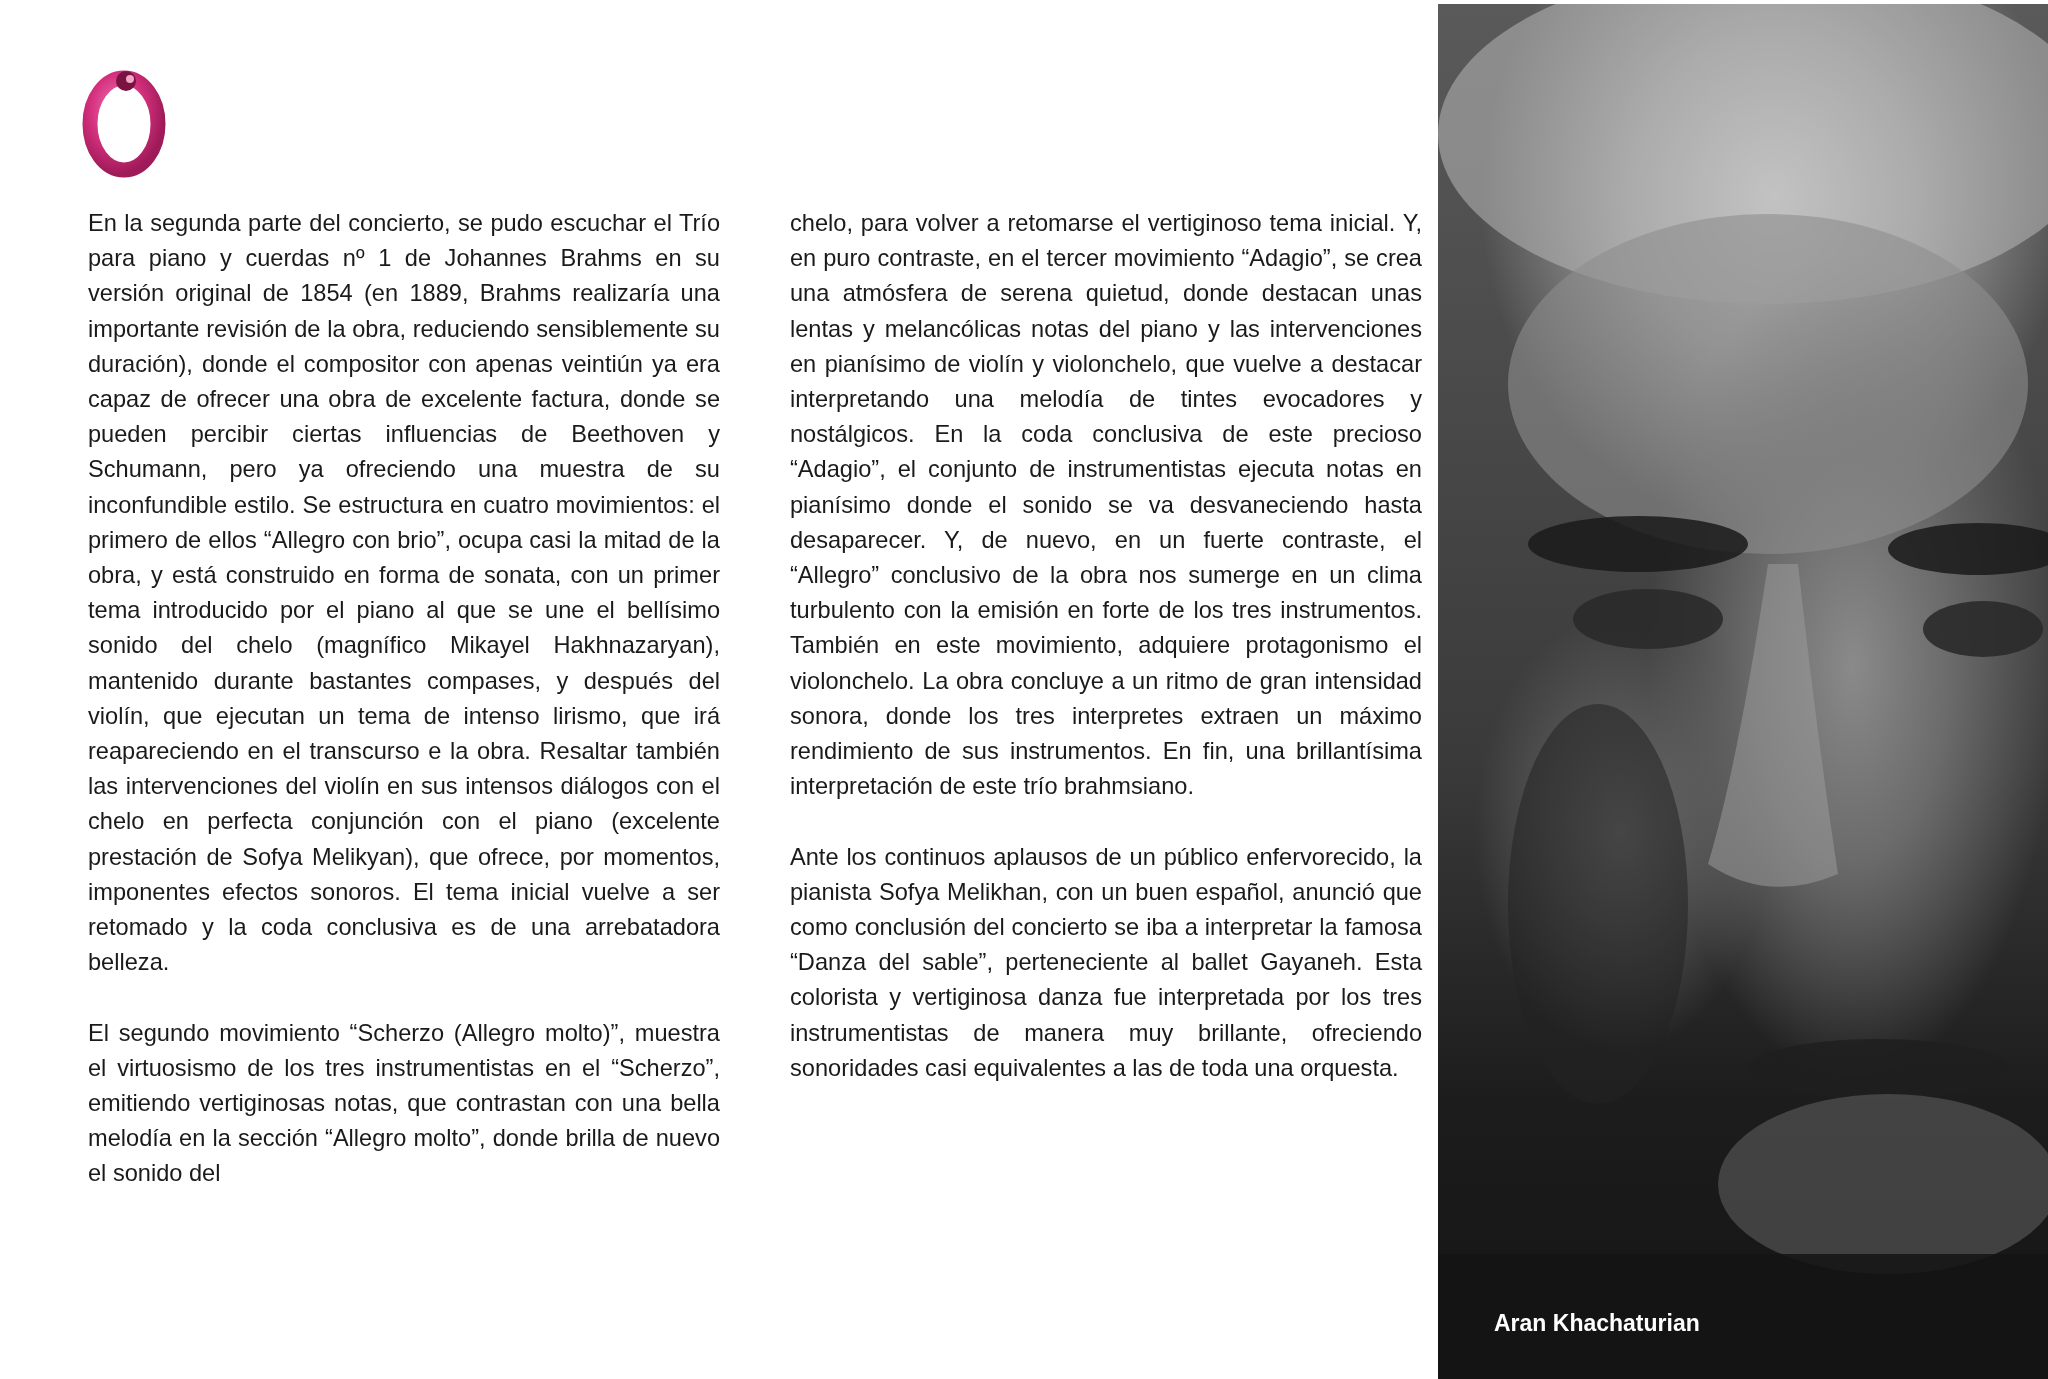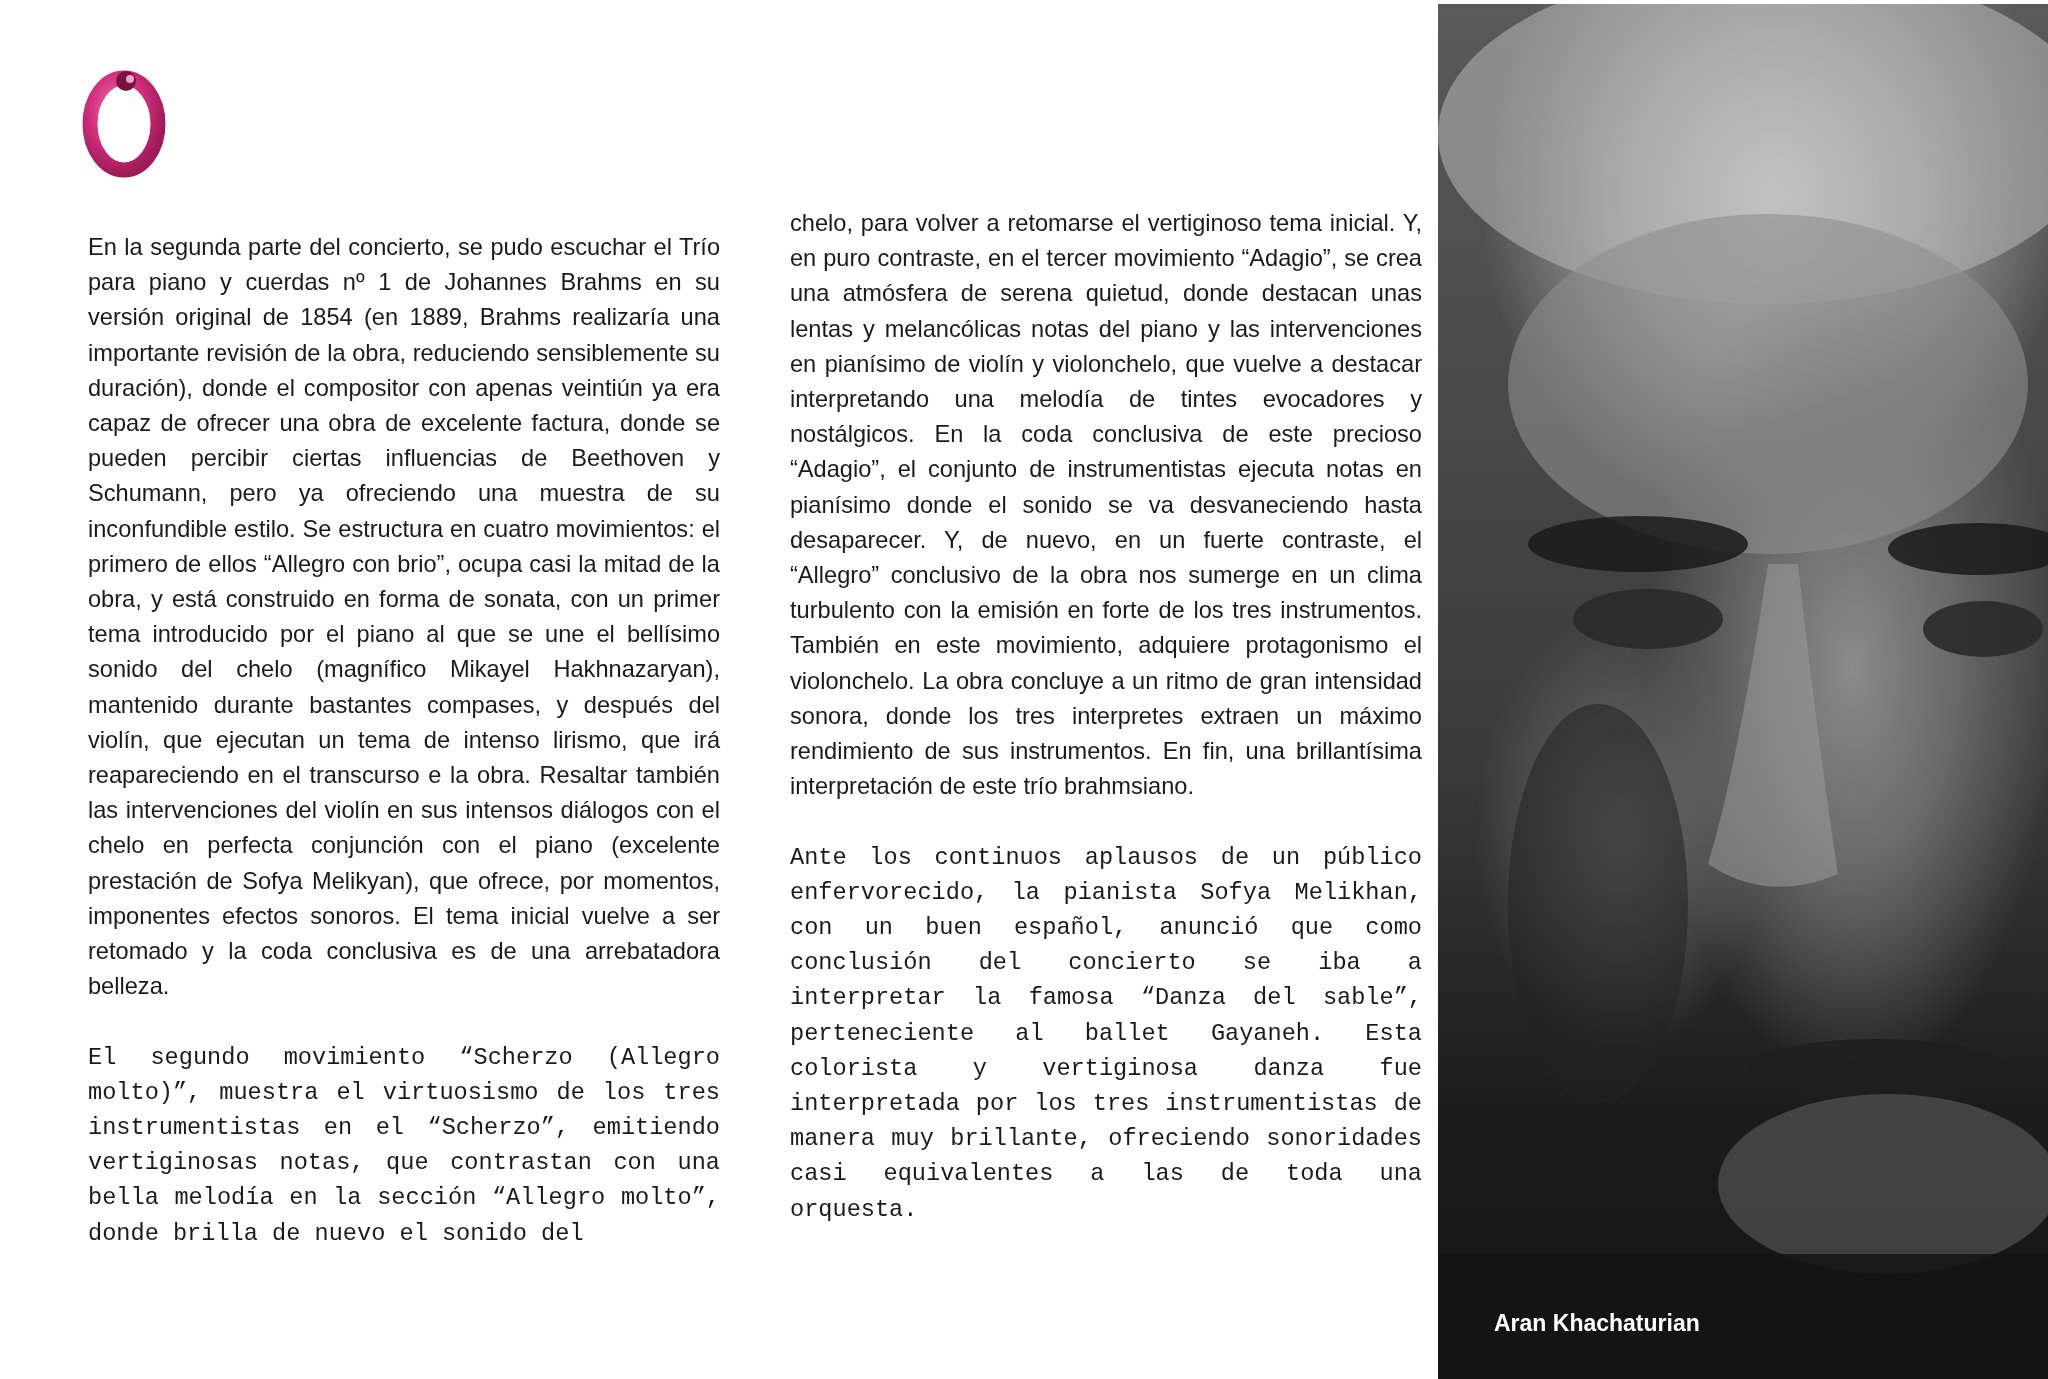--- a/index.html
+++ b/index.html
@@ -16,24 +16,24 @@
       font-family: "DejaVu Serif", serif; font-size: 62px; color: #1a1a1a;
       letter-spacing: -1px; line-height: 1;
     }
     .logo-word .big-b { font-size: 92px; font-weight: normal; }
     .column {
       position: absolute; top: 206px; width: 632px;
       font-size: 23.6px; line-height: 35.2px;
       text-align: justify; text-justify: inter-word;
       hyphens: none;
     }
-    .col-left { left: 88px; margin-top: 24px; }
+    .col-left { left: 88px; }
     .col-right { left: 790px; }
     .column p { margin: 0 0 35.2px 0; }
-    .column p:last-child { margin-bottom: 0; font-family: Liberation Mono, monospace; }
+    .column p:last-child { margin-bottom: 0; }
     .photo {
       position: absolute; left: 1438px; top: 4px; width: 610px; height: 1379px;
       overflow: hidden;
       background:
         radial-gradient(ellipse 45% 40% at 68% 48%, #8a8a8a 0%, #6b6b6b 35%, rgba(40,40,40,0) 75%),
         radial-gradient(ellipse 60% 30% at 55% 14%, #cfcfcf 0%, #9b9b9b 40%, rgba(60,60,60,0) 80%),
         radial-gradient(ellipse 30% 20% at 30% 60%, #707070 0%, rgba(0,0,0,0) 80%),
         linear-gradient(180deg, #5a5a5a 0%, #3a3a3a 55%, #1c1c1c 80%, #141414 100%);
     }
     .photo svg { position: absolute; left: 0; top: 0; }

